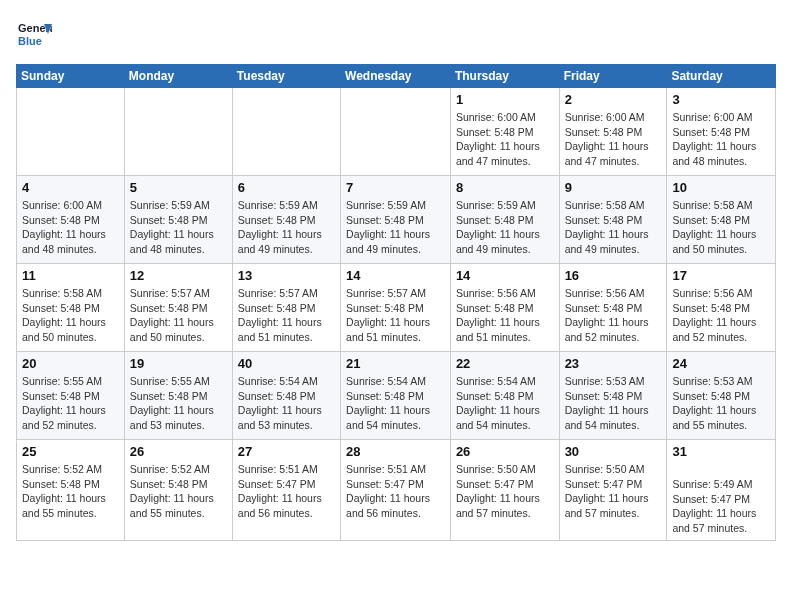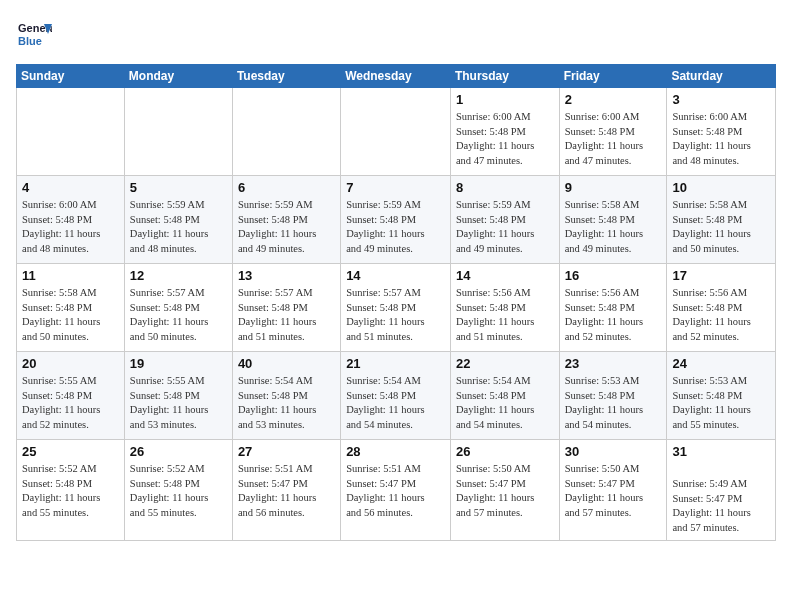--- a/index.html
+++ b/index.html
@@ -65,21 +65,20 @@
     .day-number {
       font-weight: bold;
       font-size: 13px;
       margin-bottom: 3px;
       color: #111;
     }
     .day-info {
       font-size: 10.5px;
       color: #333;
       line-height: 1.4;
-      font-family: Liberation Serif, serif;
     }
     .empty-cell {
       background: #fff !important;
     }
   </style>
 </head>
 <body>
 
 <div class="header">
   <div class="logo">

